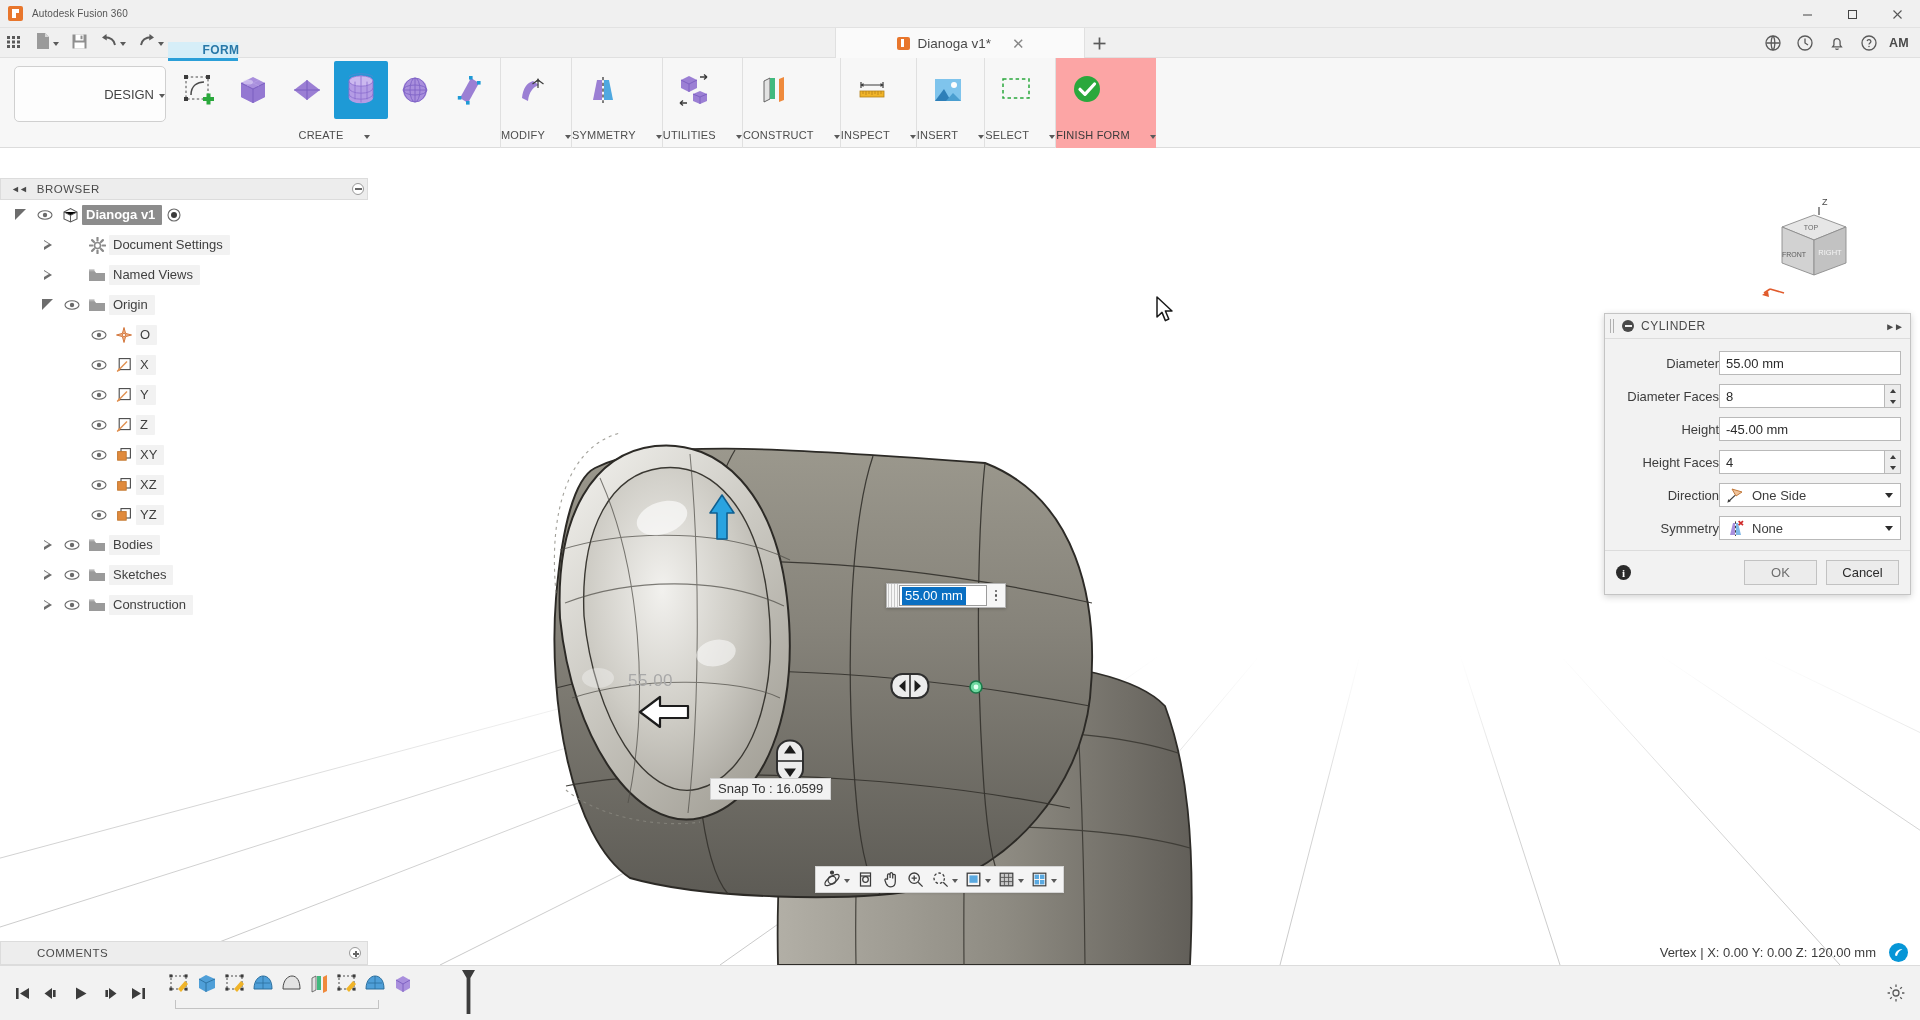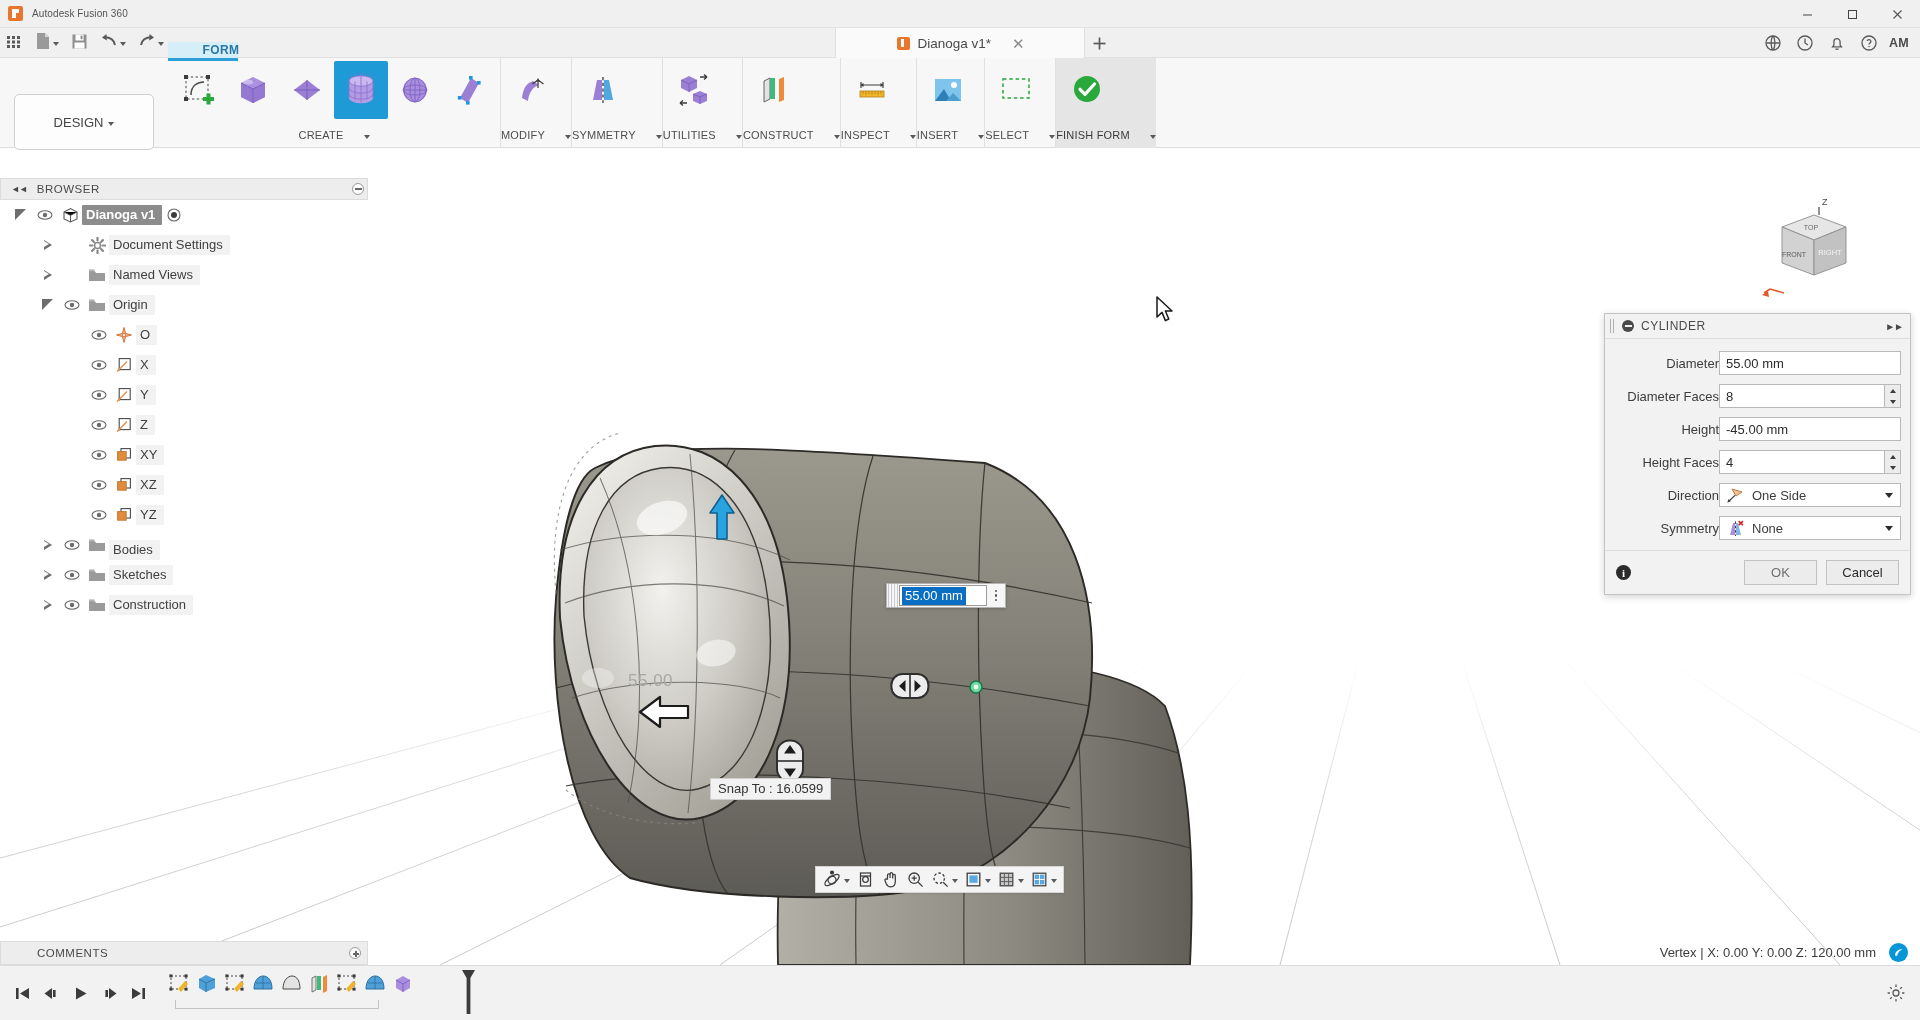--- a/index.html
+++ b/index.html
@@ -78,39 +78,39 @@
   #ribbon { height:90px; background:#f7f7f7; position:relative; border-bottom:1px solid #dcdcdc;}
   #ribbon-tabrow { position:absolute; left:0; top:-16px; height:18px; display:flex; }
   #form-tab {
     margin-left:168px; width:70px; height:19px; background:#d6eef8;
     display:flex; align-items:center; justify-content:center;
     font-size:12px; font-weight:bold; color:#2878a8; letter-spacing:.4px;
     border-bottom:3px solid #2b9fd8;
     padding-left:36px;
   }
   #ws-selector {
-    position:absolute; left:14px; top:8px; width:140px; height:56px;
+    position:absolute; left:14px; top:8px; width:152px; height:56px;
     border:1px solid #d0d0d0; border-radius:5px; background:#fdfdfd;
-    display:flex; align-items:center; justify-content:center; gap:5px;
-    font-size:13px; color:#444;margin-top:28px;
+    display:flex; align-items:center; justify-content:flex-end; gap:5px;
+    font-size:13px; color:#444;
   }
   #panels { position:absolute; left:168px; top:0; right:0; height:90px; display:flex; }
   .panel { display:flex; flex-direction:column; position:relative; }
   .panel + .panel { border-left:1px solid #e0e0e0; }
   .panel-icons { display:flex; align-items:center; height:64px; padding:0 4px; }
   .panel-label {
     height:26px; display:flex; align-items:center; justify-content:center; gap:20px;
     font-size:11px; color:#4d4d4d; letter-spacing:.2px;
   }
   .tool {
     width:54px;height:58px; display:flex;align-items:center;justify-content:center;
     border-radius:2px;
   }
   .tool.active{ background:#1e9ad6; }
-  #panel-finish { background:#e5e5e5; }
+  #panel-finish { background:#fca5a5; }
   #panel-finish .panel-label{ color:#3b3b3b; }
 
   
   #browser {
     position:absolute; left:0; top:178px; width:375px;
     background:transparent; z-index:20;
   }
   #browser-header {
     height:22px; background:#ededed; border:1px solid #dcdcdc;
     display:flex; align-items:center; gap:10px; padding-left:10px;
@@ -1069,21 +1069,21 @@
         </span>
         <span class="node-icon">
           <svg width="16" height="16" viewBox="0 0 16 16">
             <rect x="5" y="1.6" width="9.4" height="9.4" fill="none" stroke="#4a4a4a" stroke-width="1.1"></rect>
             <rect x="1.6" y="4.6" width="8.6" height="8.6" fill="#e08a3c"></rect>
             <rect x="1.6" y="4.6" width="8.6" height="8.6" fill="none" stroke="#c2762c" stroke-width=".9"></rect>
           </svg>
         </span>
         <span class="node-label plain">YZ</span>
       </div>
-      <div class="node" style="padding-left: 37px; align-items: flex-end;">
+      <div class="node" style="padding-left: 37px;">
         <span class="twisty">
           <span class="tri-right-o"></span>
         </span>
         <span class="eye">
           <svg width="16" height="12" viewBox="0 0 16 12">
             <ellipse cx="8" cy="6" rx="7" ry="4.2" fill="none" stroke="#6a6a6a" stroke-width="1.1"></ellipse>
             <circle cx="8" cy="6" r="2.2" fill="#6a6a6a"></circle>
           </svg>
         </span>
         <span class="node-icon">

